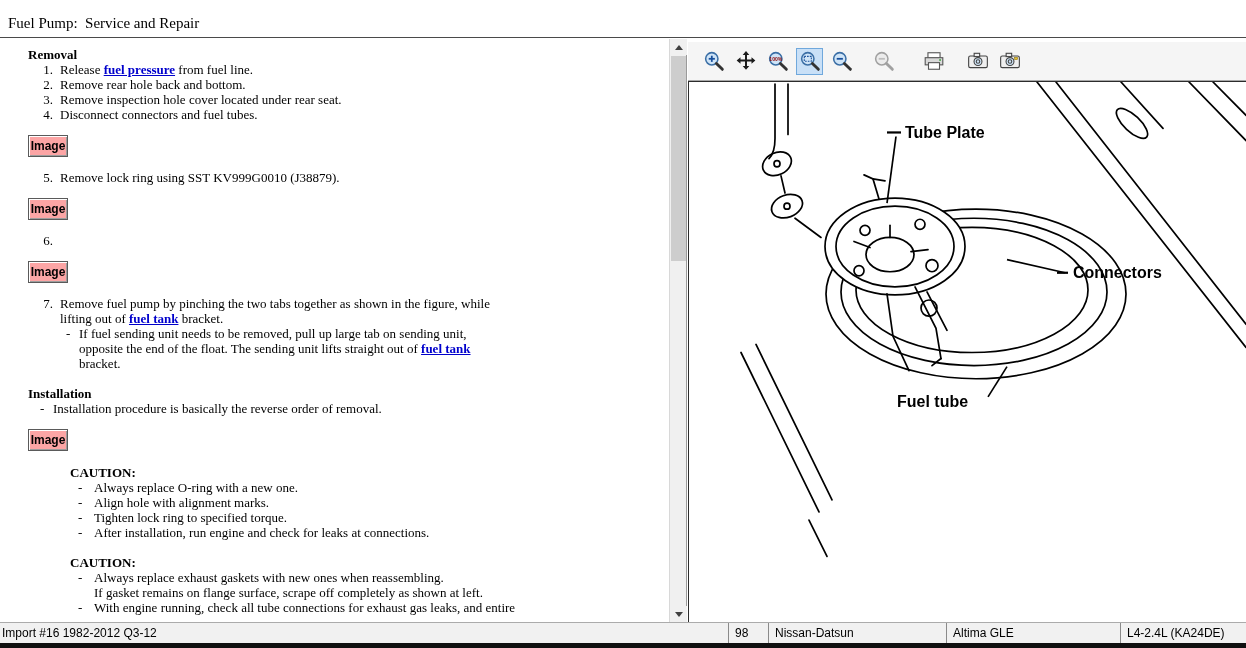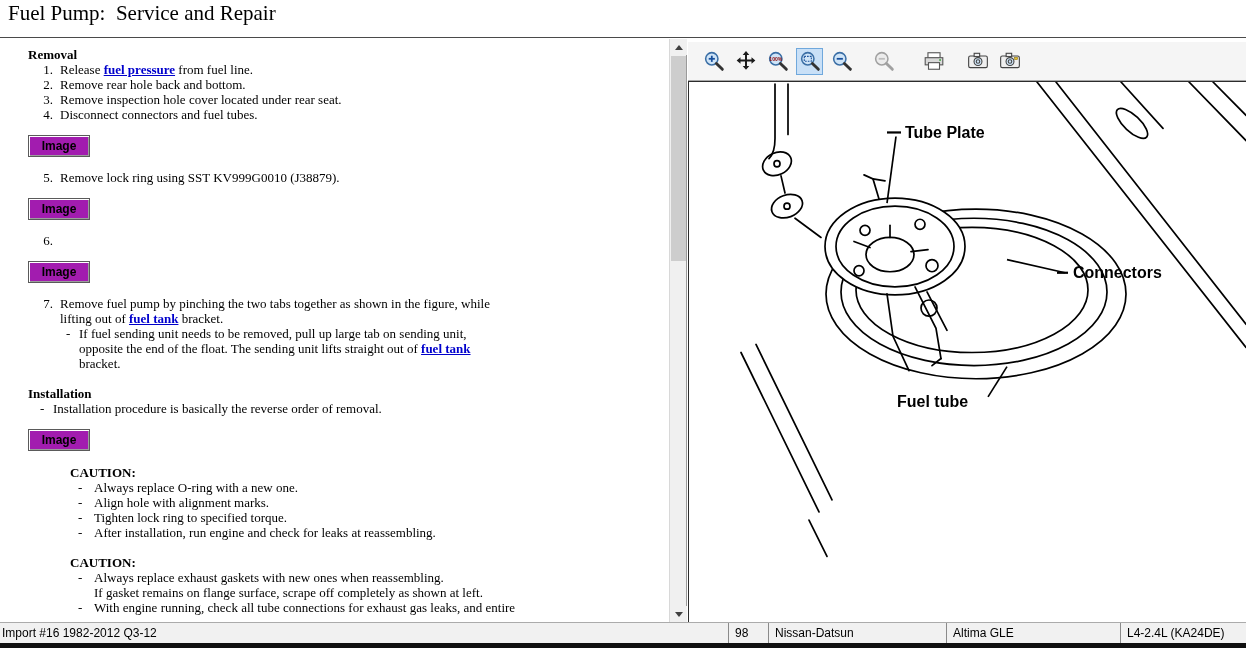--- a/index.html
+++ b/index.html
@@ -3,44 +3,44 @@
 <meta charset="utf-8">
 <style>
   *{box-sizing:border-box;margin:0;padding:0}
   html,body{width:1246px;height:648px;overflow:hidden;background:#fff;
     font-family:"Liberation Serif",serif;color:#000}
   .app{position:relative;width:1246px;height:648px;background:#fff}
 
   
   .header{position:absolute;top:0;left:0;width:100%;height:38px;background:#fff;
     border-bottom:1px solid #4a4a4a}
-  .title{font-size:21px;padding:1px 0 0 8px;white-space:pre}
+  .title{font-size:15px;padding:15px 0 0 8px;white-space:pre}
 
   
   .main{position:absolute;top:39px;left:0;width:100%;height:583px}
 
   
   .doc-pane{position:absolute;left:0;top:0;width:687px;height:100%;background:#fff;
     border-right:1px solid #9a9a9a}
   .doc-content{position:absolute;left:0;top:0;right:17px;bottom:0;overflow:hidden;
     padding:8px 6px 0 28px;font-size:13px;line-height:15px}
   .sec-head{font-weight:bold}
   .step{display:flex}
   .step .num{width:16px;text-align:right;margin:0 7px 0 9px;flex:none}
   .step .txt{max-width:560px}
   .step.wrap7 .txt{max-width:450px}
   .sub-item{display:flex;margin-left:38px}
   .sub-item .dash{width:6px;margin-right:7px;flex:none}
   .sub-item .txt{max-width:425px}
   .inst-item{display:flex}
   .inst-item .dash{width:6px;margin:0 7px 0 12px;flex:none}
   a.link{color:#0000cc;font-weight:bold;text-decoration:underline;cursor:pointer}
-  .img-btn{display:block;margin:13px 0;width:62px;height:22px;
+  .img-btn{display:block;margin:13px 0;width:40px;height:22px;
     font-family:"Liberation Sans",sans-serif;font-size:12px;font-weight:bold;
-    background:#a21caf;border:1px solid #5a5a5a;
+    background:#fca5a5;border:1px solid #5a5a5a;
     box-shadow:inset 1px 1px 0 #ffffff, inset -1px -1px 0 #9d9d9d;cursor:pointer}
   .caution{margin:14px 0 0 42px}
   .caution.second{margin-top:15px}
   .c-head{font-weight:bold}
   .c-item{display:flex}
   .c-item .dash{width:6px;margin:0 10px 0 8px;flex:none}
   .c-cont{margin-left:24px}
 
   
   .scrollbar{position:absolute;top:0;right:0;width:17px;height:100%;background:#f0f0f0;
@@ -155,21 +155,21 @@
           <div class="c-item">
             <span class="dash">-</span>
             <span>Align hole with alignment marks.</span>
           </div>
           <div class="c-item">
             <span class="dash">-</span>
             <span>Tighten lock ring to specified torque.</span>
           </div>
           <div class="c-item">
             <span class="dash">-</span>
-            <span>After installation, run engine and check for leaks at reassembling.</span>
+            <span>After installation, run engine and check for leaks at connections.</span>
           </div>
         </div>
 
         <div class="caution second">
           <div class="c-head">CAUTION:</div>
           <div class="c-item">
             <span class="dash">-</span>
             <span>Always replace exhaust gaskets with new ones when reassembling.</span>
           </div>
           <div class="c-cont">If gasket remains on flange surface, scrape off completely as shown at left.</div>

